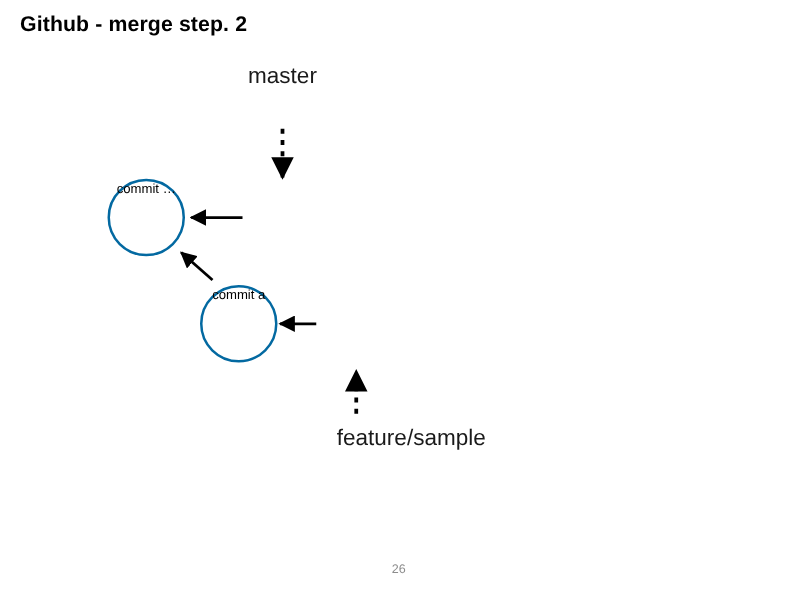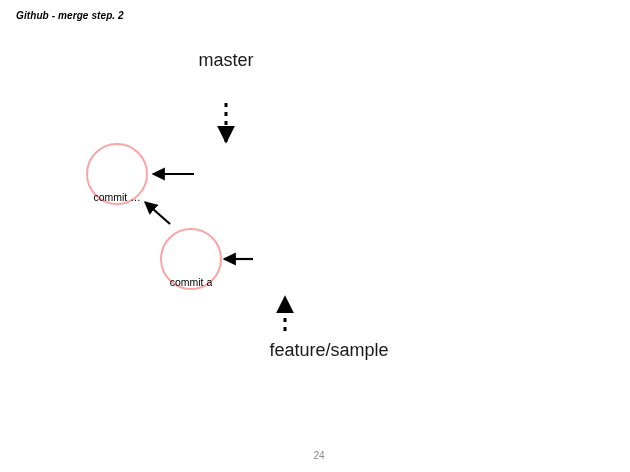--- a/index.html
+++ b/index.html
@@ -17,26 +17,25 @@
     position: relative;
     width: 630px;
     height: 472px;
     background: #ffffff;
     overflow: hidden;
   }
   .slide-title {
     position: absolute;
     left: 16px;
     top: 10px;
-    font-size: 10px;
+    font-size: 17px;
     font-weight: bold;
     letter-spacing: 0.1px;
     color: #000000;
     white-space: nowrap;
-    font-style: italic;
   }
   .branch-label {
     position: absolute;
     font-size: 18px;
     font-weight: normal;
     color: #1a1a1a;
     white-space: nowrap;
     transform: translateX(-50%);
   }
   #label-master  { left: 226px; top: 50px; }
@@ -59,26 +58,26 @@
       linear-gradient(-45deg, transparent 40%, #e8403a 40%, #e8403a 60%, transparent 60%);
     background-size: 3px 3px;
     background-repeat: repeat-x;
     opacity: 0.95;
   }
 
   .node {
     position: absolute;
     width: 62px;
     height: 62px;
-    border: 2px solid #fca5a5;
+    border: 2px solid #0369a1;
     border-radius: 50%;
     box-sizing: border-box;
     background: #ffffff;
     display: flex;
-    align-items: flex-end;
+    align-items: flex-start;
     justify-content: center;
     text-align: center;
     line-height: 1.18;
     font-size: 10.5px;
     color: #000000;
   }
   .node .node-text { display: block; }
   #node-commit-ellipsis { left: 86px;  top: 143px; }
   #node-commit-hotfix   { left: 195px; top: 146px; }
   #node-commit-a        { left: 160px; top: 228px; }
@@ -139,15 +138,15 @@
   </div>
 
 
   <div class="node" id="node-commit-a">
     <span>
       <span class="node-text">commit a</span>
     </span>
   </div>
 
 
-  <div class="page-number">24</div>
+  <div class="page-number">26</div>
 
 </div>
 
 </body></html>

